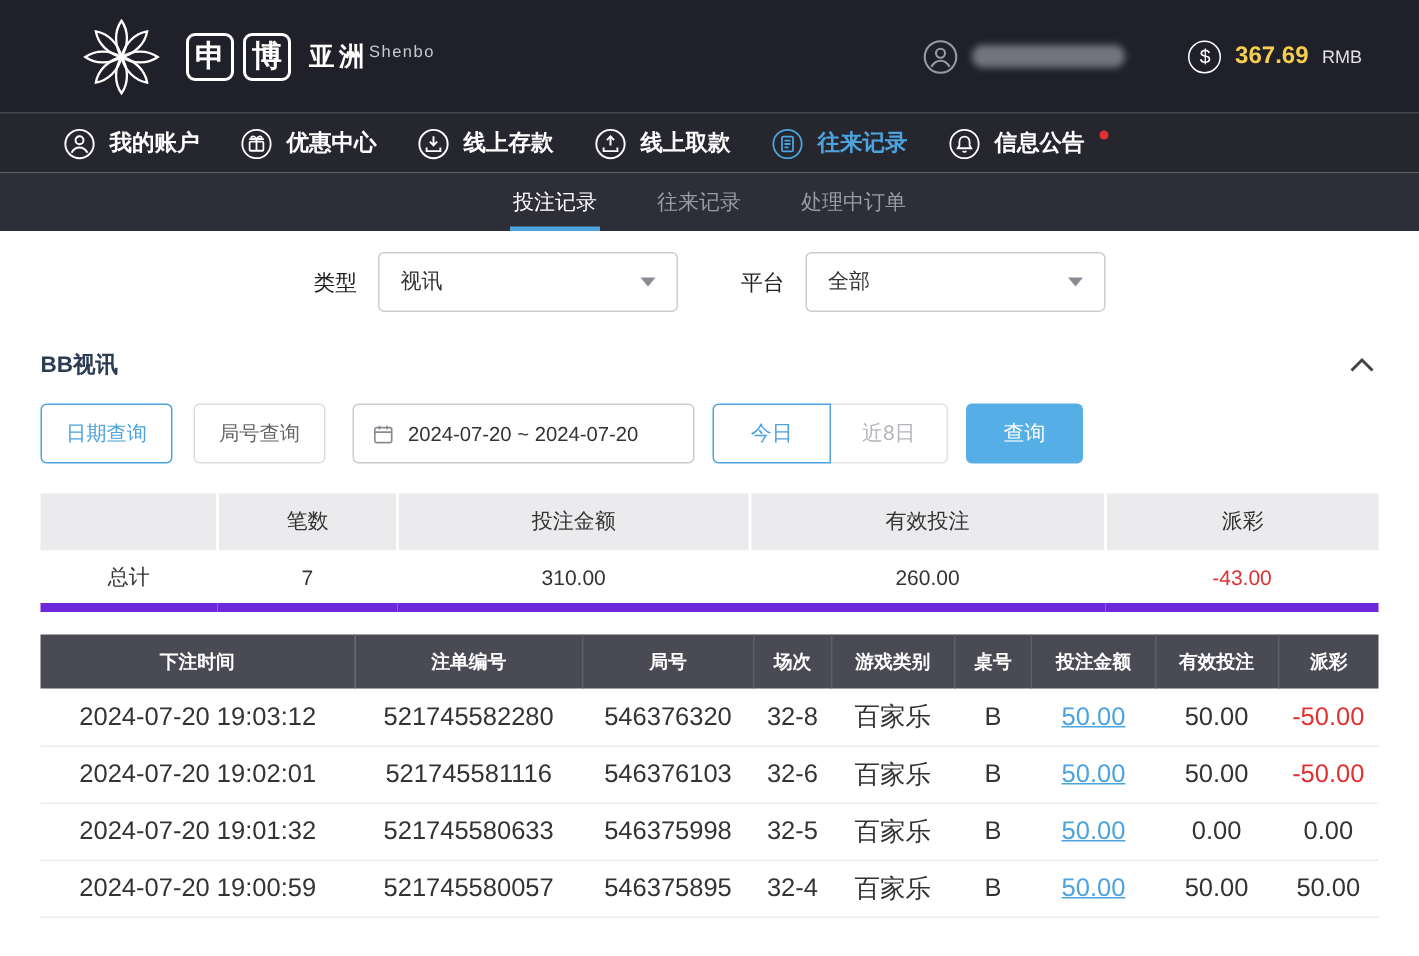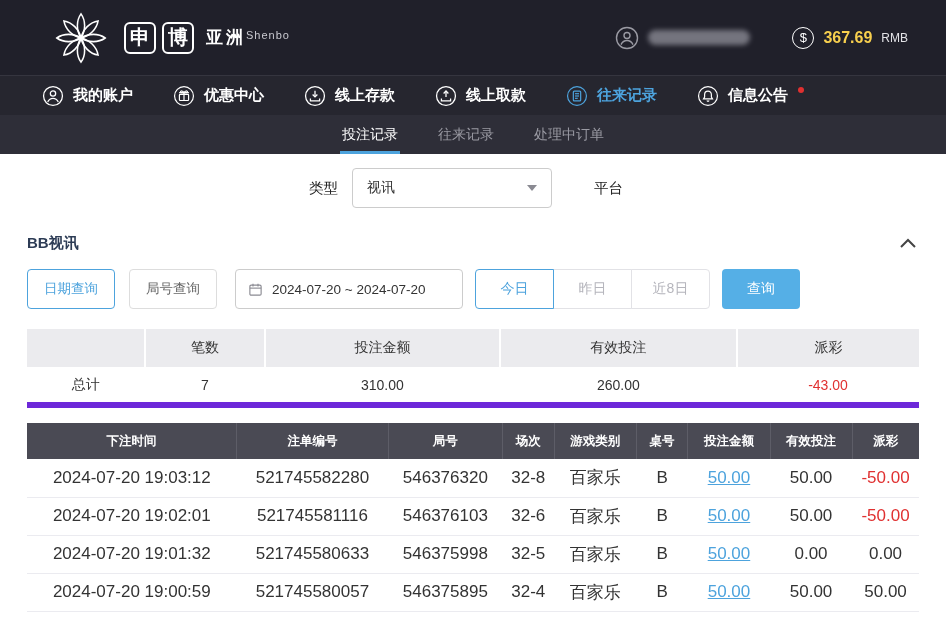--- a/index.html
+++ b/index.html
@@ -26,21 +26,21 @@
   .blur-name { width:102px; height:15px; border-radius:8px; background:#83838d;
     filter:blur(2.5px); opacity:.85; }
   .balance { display:flex; align-items:center; gap:9px; margin-left:42px; }
   .dollar-circle { width:22px; height:22px; border:1.5px solid #fff; border-radius:50%;
     color:#fff; font-size:13px; display:flex; align-items:center; justify-content:center; }
   .amount { color:#f7cf4e; font-size:16px; font-weight:bold; }
   .currency { color:#e2e2e6; font-size:12px; }
 
   
   .mainnav { height:40px; background:#26262f; border-top:1px solid #35353f;
-    display:flex; align-items:center; padding-left:42px; gap:40px; }
+    display:flex; align-items:center; padding-left:42px; gap:27px; }
   .nav-item { display:flex; align-items:center; gap:9px; color:#fff; font-size:15px;
     font-weight:bold; cursor:pointer; white-space:nowrap; }
   .nav-item .nav-icon { width:22px; height:22px; color:#fff; display:block; }
   .nav-item.active { color:#4da3dd; }
   .nav-item.active .nav-icon { color:#4da3dd; }
   .red-dot { width:6px; height:6px; background:#e03030; border-radius:50%;
     align-self:flex-start; margin:2px 0 0 1px; }
 
   
   .subnav { height:39px; background:#2e2e38; display:flex; justify-content:center;
@@ -239,20 +239,24 @@
 
   <div class="content">
 
     <div class="filter-row">
       <span class="filter-label">类型</span>
       <div class="select">
         <span>视讯</span>
         <span class="caret"></span>
       </div>
       <span class="filter-label second">平台</span>
+      <div class="select">
+        <span>全部</span>
+        <span class="caret"></span>
+      </div>
     </div>
 
     <div class="section-head">
       <span class="section-title">BB视讯</span>
       <span class="collapse-btn">
         <svg width="18" height="11" viewBox="0 0 18 11">
           <polyline points="2,9 9,2 16,9" fill="none" stroke="#444" stroke-width="2"></polyline>
         </svg>
       </span>
     </div>
@@ -266,21 +270,20 @@
             <rect x="3" y="5" width="18" height="16" rx="2"></rect>
             <line x1="3" y1="9.8" x2="21" y2="9.8"></line>
             <line x1="8" y1="2.8" x2="8" y2="7"></line>
             <line x1="16" y1="2.8" x2="16" y2="7"></line>
           </g>
         </svg>
         <span>2024-07-20 ~ 2024-07-20</span>
       </div>
       <div class="btn-group">
         <div class="seg-btn today">今日</div>
-        <div class="seg-btn plain">昨日</div>
         <div class="seg-btn plain">近8日</div>
       </div>
       <button class="search-btn">查询</button>
     </div>
 
     <table class="summary-table">
       <colgroup>
         <col style="width:13.2%">
           <col style="width:13.5%">
           <col style="width:26.3%">

